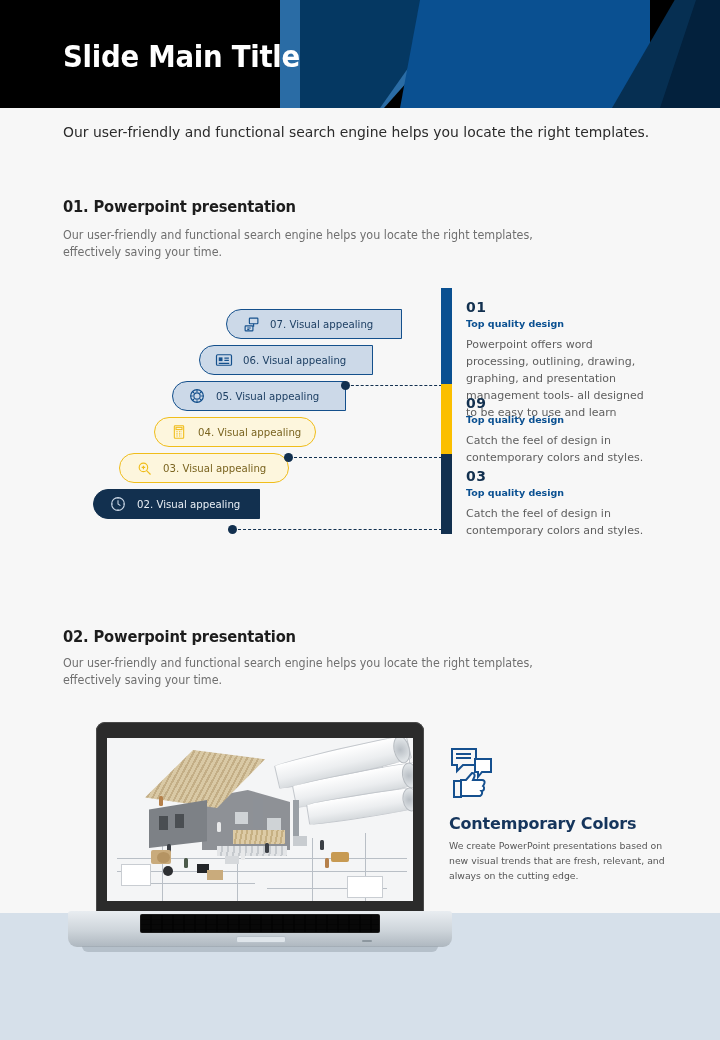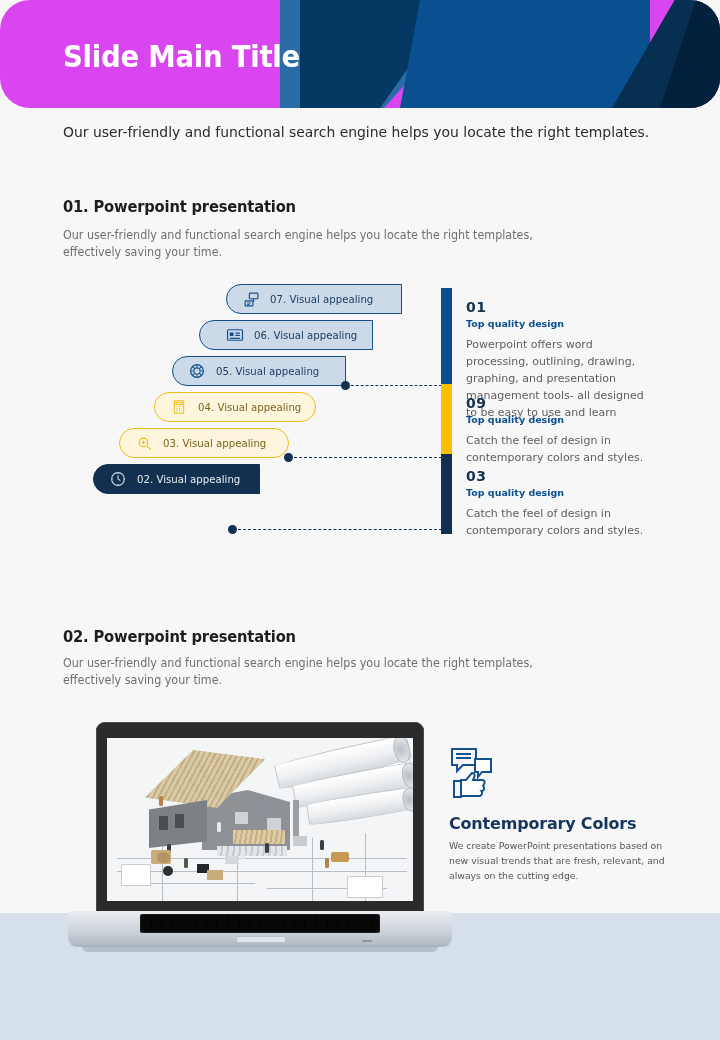--- a/index.html
+++ b/index.html
@@ -5,21 +5,21 @@
   html,body{margin:0;padding:0;}
   body{
     width:720px;height:1040px;
     background:#f7f7f7;
     font-family:"DejaVu Sans", sans-serif;
     overflow:hidden;position:relative;
   }
   .page{position:absolute;inset:0;width:720px;height:1040px;background:#f7f7f7;overflow:hidden;}
 
   
-  .header{position:absolute;left:0;top:0;width:720px;height:108px;background:#d946ef;overflow:hidden;border-radius:30px;}
+  .header{position:absolute;left:0;top:0;width:720px;height:108px;background:#000000;overflow:hidden;}
   .hdr-shape{position:absolute;top:0;height:108px;}
   .shape-lightblue{left:280px;width:200px;background:#2a6ca5;
     clip-path:polygon(0 0,100% 0,52% 100%,0 100%);}
   .shape-darkA{left:300px;width:200px;background:#053862;
     clip-path:polygon(0 0,78% 0,40% 100%,0 100%);}
   .shape-midblue{left:400px;width:250px;background:#0a5091;
     clip-path:polygon(8% 0,100% 0,100% 100%,0 100%);}
   .shape-darkB{left:612px;width:108px;background:#062f52;
     clip-path:polygon(58% 0,100% 0,100% 100%,0 100%);}
   .shape-darkC{left:660px;width:60px;background:#03213d;
@@ -47,21 +47,21 @@
   }
   .sec-body{
     position:absolute;font-size:11.5px;color:#6f6f6f;line-height:1.45;
     width:540px;
     transform:scaleX(0.97);transform-origin:left top;
   }
 
   
   .pill{
     position:absolute;height:30px;border-radius:15px;
-    display:flex;align-items:center;box-sizing:border-box;
+    display:flex;align-items:center;box-sizing:border-box;margin-top:25px;
   }
   .pill.sq-right{border-top-right-radius:0;border-bottom-right-radius:0;}
   .pill .p-ico{
     width:30px;min-width:30px;margin-left:9px;
     display:flex;align-items:center;justify-content:center;
   }
   .pill .p-lab{
     font-size:10.5px;white-space:nowrap;margin-left:4px;
     transform:scaleX(0.97);transform-origin:left center;
   }
@@ -158,21 +158,21 @@
       <svg width="17" height="17" viewBox="0 0 24 24" fill="none" stroke="#14508c" stroke-width="1.6">
         <rect x="9" y="3" width="12" height="8" rx="1"></rect>
           <path d="M15 11v4"></path>
         <rect x="3" y="14" width="11" height="7" rx="1"></rect>
           <path d="M6 17h5M6 19h3"></path>
       </svg>
     </span>
     <span class="p-lab">07. Visual appealing</span>
   </div>
 
-  <div class="pill blue-light sq-right" style="left:199px;top:320px;width:174px;justify-content:center;">
+  <div class="pill blue-light sq-right" style="left:199px;top:320px;width:174px;">
     <span class="p-ico">
       <svg width="18" height="18" viewBox="0 0 24 24" fill="none" stroke="#14508c" stroke-width="1.6">
         <rect x="2" y="5" width="20" height="14" rx="1.5"></rect>
         <rect x="5" y="8.5" width="5" height="5" fill="#14508c" stroke="none"></rect>
         <path d="M12.5 9.5h6M12.5 12.5h6M5 16.5h14"></path>
       </svg>
     </span>
     <span class="p-lab">06. Visual appealing</span>
   </div>
 

